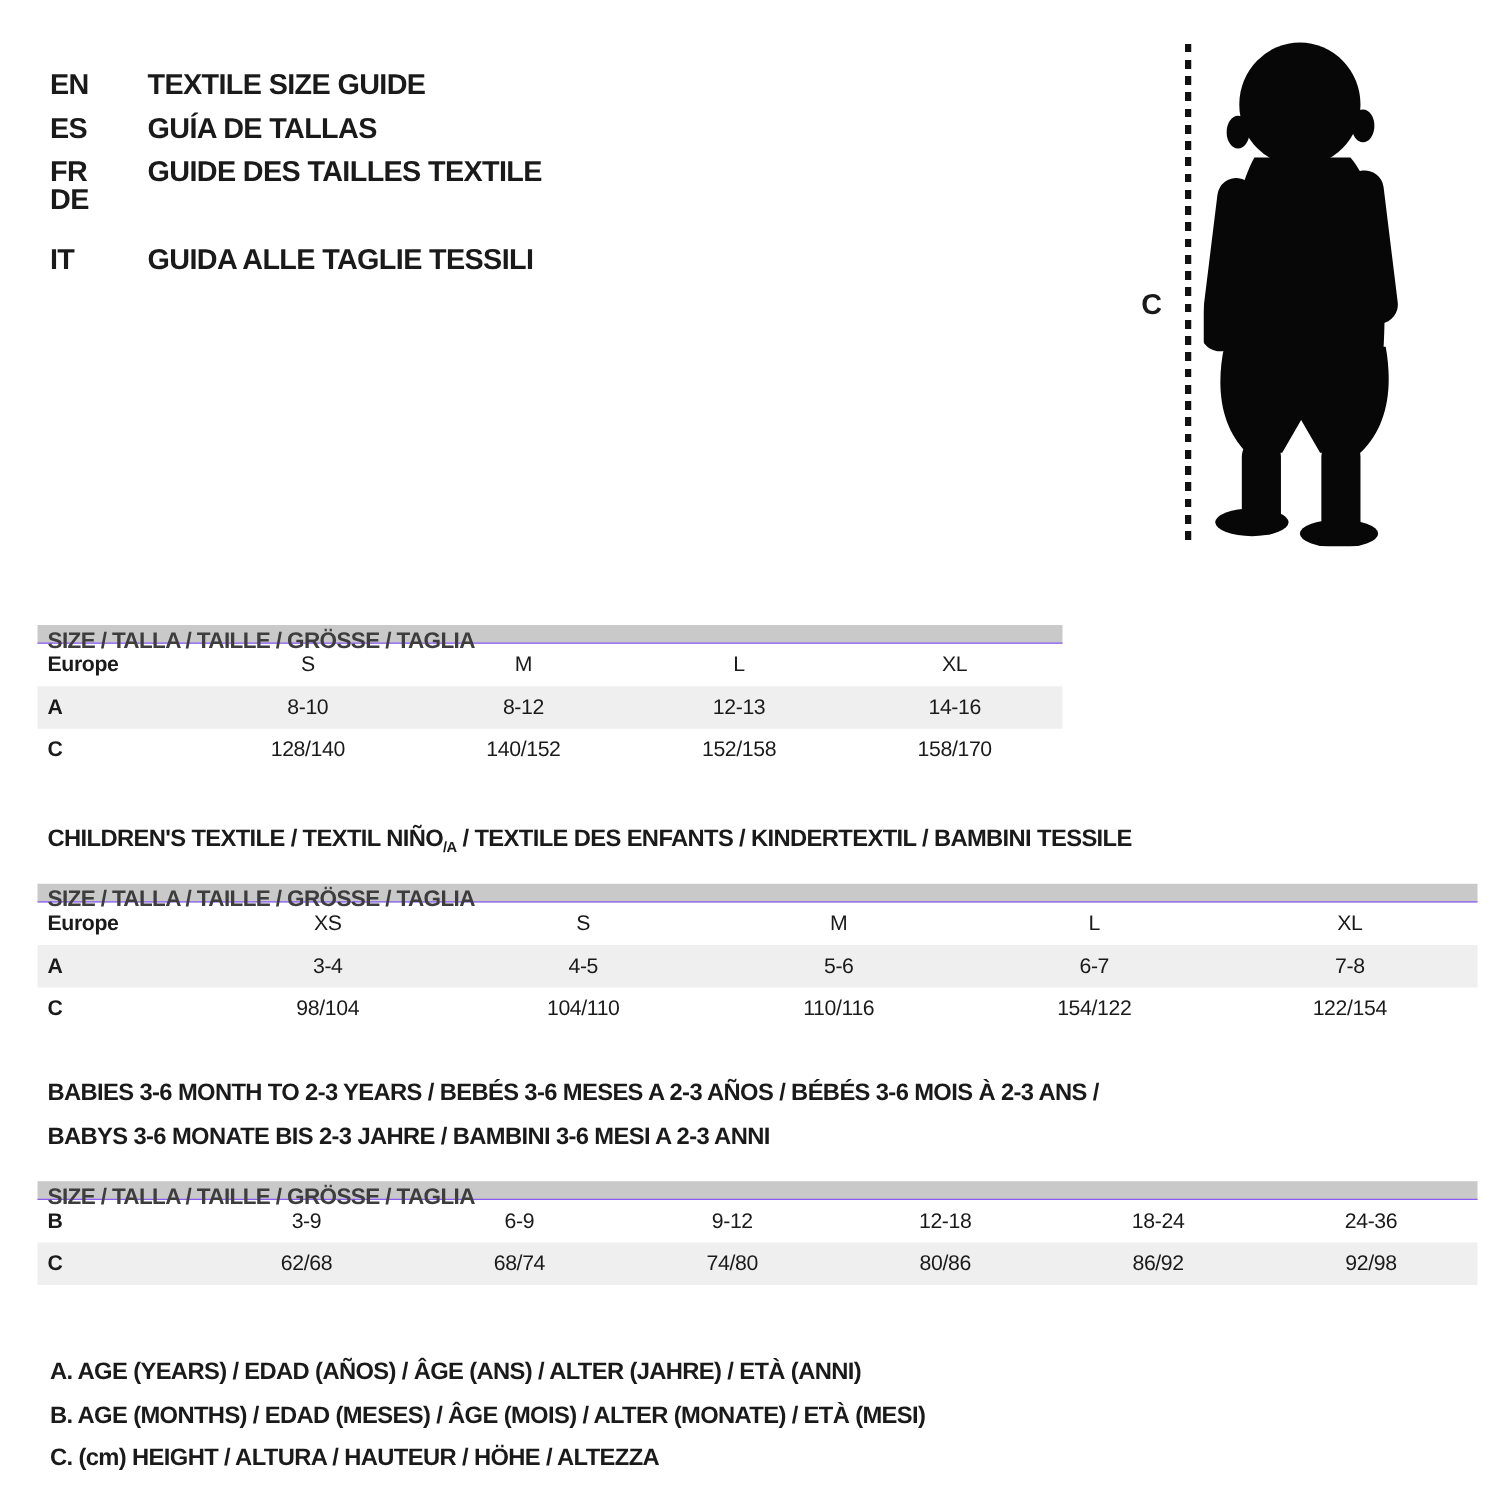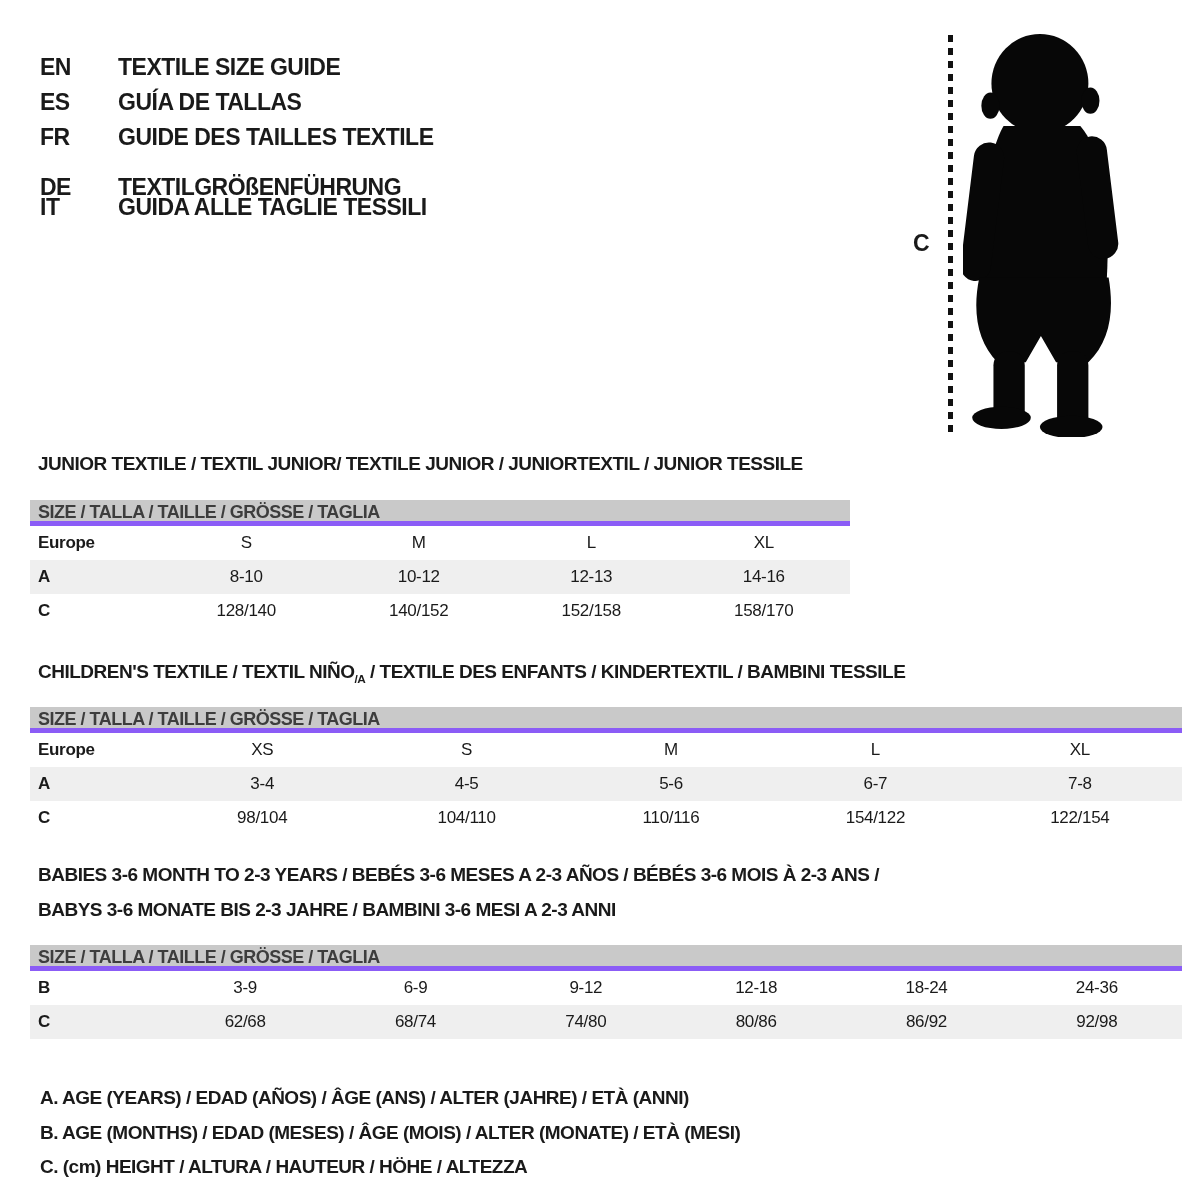--- a/index.html
+++ b/index.html
@@ -17,21 +17,21 @@
   .measure-line { position:absolute; left:948px; top:18px; width:5px; height:398px;
     background:repeating-linear-gradient(to bottom, #111 0 7px, transparent 7px 13px); }
   .measure-label { position:absolute; left:913px; top:213px; font-weight:bold;
     font-size:23px; }
   .baby-svg { position:absolute; left:963px; top:16px; width:172px; height:404px; }
   
   .section-title { position:absolute; left:38px; font-weight:bold; font-size:19px;
     line-height:22px; letter-spacing:-0.5px; white-space:nowrap; }
   
   .size-table { position:absolute; left:30px; }
-  .size-bar { height:26px; background:#c9c9c9; border-bottom:5px solid #8b5cf6;
+  .size-bar { height:15px; background:#c9c9c9; border-bottom:1px solid #8b5cf6;
     color:#3d3d3d; font-weight:bold; font-size:18px; line-height:25px;
     letter-spacing:-0.5px; padding-left:8px; white-space:nowrap; }
   .t-row { display:flex; height:34px; align-items:center; font-size:17px;
     letter-spacing:-0.3px; }
   .t-row.row-alt { background:#efefef; }
   .label-cell { width:130px; padding-left:8px; text-align:left;font-weight:bold; }
   .val-cell { flex:1; text-align:center; }
   
   .legend-row { position:absolute; left:40px; font-weight:bold; font-size:19px;
     line-height:22px; letter-spacing:-0.5px; white-space:nowrap; }
@@ -48,23 +48,22 @@
       <span class="lang-title">TEXTILE SIZE GUIDE</span>
     </div>
     <div class="lang-row" style="top:73px">
       <span class="lang-code">ES</span>
       <span class="lang-title">GUÍA DE TALLAS</span>
     </div>
     <div class="lang-row" style="top:108px">
       <span class="lang-code">FR</span>
       <span class="lang-title">GUIDE DES TAILLES TEXTILE</span>
     </div>
-    <div class="lang-row" style="top:158px">
+    <div class="lang-row" style="top:130px">
       <span class="lang-code">DE</span>
-      <span class="lang-title">TEXTILGRÖßENFÜHRUNG</span>
     </div>
     <div class="lang-row" style="top:178px">
       <span class="lang-code">IT</span>
       <span class="lang-title">GUIDA ALLE TAGLIE TESSILI</span>
     </div>
   </div>
 
   <div class="measure-line"></div>
   <div class="measure-label">C</div>
   <svg class="baby-svg" viewBox="0 0 170 400" aria-hidden="true">
@@ -76,34 +75,33 @@
       <rect x="4" y="108" width="30" height="138" rx="15" transform="rotate(7 19 177)"></rect>
       <rect x="118" y="102" width="30" height="122" rx="15" transform="rotate(-7 133 163)"></rect>
       <path d="M16,242 C9,276 14,306 34,326 L62,326 L77,300 L92,326 L124,326 C145,306 150,276 144,242 Z"></path>
       <rect x="30" y="315" width="31" height="75" rx="14"></rect>
       <rect x="93" y="315" width="31" height="82" rx="14"></rect>
       <ellipse cx="38" cy="381" rx="29" ry="11"></ellipse>
       <ellipse cx="107" cy="390" rx="31" ry="11"></ellipse>
     </g>
   </svg>
 
-  <div class="section-title" style="top:436px">JUNIOR TEXTILE / TEXTIL JUNIOR/ TEXTILE JUNIOR / JUNIORTEXTIL / JUNIOR TESSILE</div>
   <div class="size-table" style="top:483px; width:820px">
     <div class="size-bar">SIZE / TALLA / TAILLE / GRÖSSE / TAGLIA</div>
     <div class="t-row">
       <div class="label-cell">Europe</div>
       <div class="val-cell">S</div>
       <div class="val-cell">M</div>
       <div class="val-cell">L</div>
       <div class="val-cell">XL</div>
     </div>
     <div class="t-row row-alt">
       <div class="label-cell">A</div>
       <div class="val-cell">8-10</div>
-      <div class="val-cell">10-12</div>
+      <div class="val-cell">8-12</div>
       <div class="val-cell">12-13</div>
       <div class="val-cell">14-16</div>
     </div>
     <div class="t-row">
       <div class="label-cell">C</div>
       <div class="val-cell">128/140</div>
       <div class="val-cell">140/152</div>
       <div class="val-cell">152/158</div>
       <div class="val-cell">158/170</div>
     </div>

